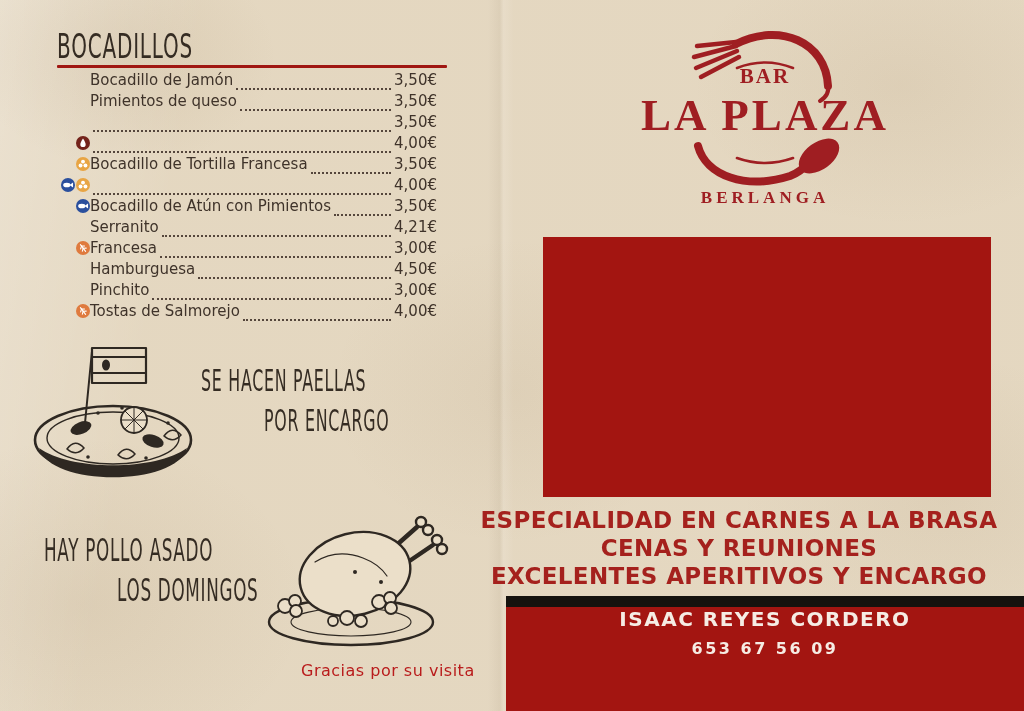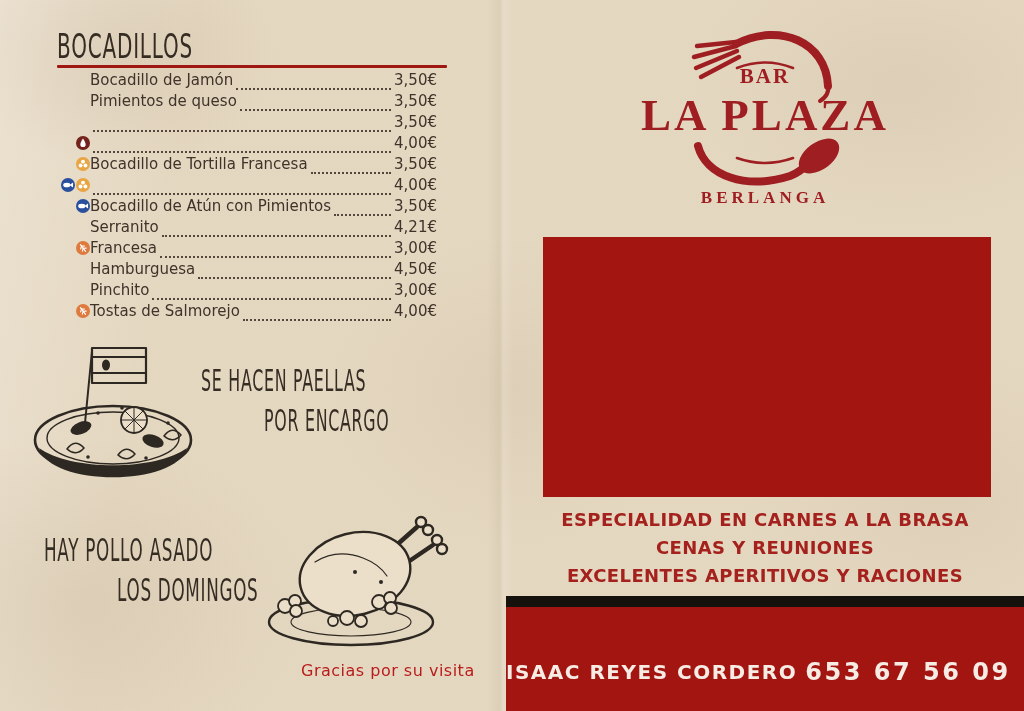--- a/index.html
+++ b/index.html
@@ -63,31 +63,31 @@
   .thanks{position:absolute;left:301px;top:661px;font-size:16px;color:#b91c1c;letter-spacing:0.5px;}
 
   .illustration{position:absolute;}
   .paella-art{left:26px;top:343px;}
   .chicken-art{left:263px;top:510px;}
 
   
   .logo{position:absolute;left:612px;top:16px;width:306px;height:200px;color:var(--brand-red);}
   .red-panel{position:absolute;left:543px;top:237px;width:448px;height:260px;background:var(--panel-red);}
   .taglines{
-    position:absolute;left:506px;top:506px;width:518px;text-align:center;
-    color:var(--tagline-red);font-weight:700;font-size:18px;line-height:28px;letter-spacing:0.4px;
+    position:absolute;left:480px;top:506px;width:518px;text-align:center;
+    color:var(--tagline-red);font-weight:700;font-size:23px;line-height:28px;letter-spacing:0.4px;
   }
   .black-strip{position:absolute;left:506px;top:596px;width:518px;height:11px;background:var(--black-strip);}
   .contact-band{
     position:absolute;left:506px;top:607px;width:518px;height:104px;background:var(--panel-red);
-    display:flex;flex-direction:row;align-items:center;box-sizing:border-box;padding-top:25px;gap:8px;
+    display:flex;flex-direction:column;align-items:center;box-sizing:border-box;gap:8px;
     color:var(--band-text);font-weight:700;
   }
   .contact-name{font-size:20px;letter-spacing:1.5px;}
-  .contact-phone{font-size:24px;letter-spacing:2.5px;}
+  .contact-phone{font-size:16px;letter-spacing:2.5px;}
 
   .logo text{font-family:"Liberation Serif", serif;fill:currentColor;}
   .art{stroke:#2e2822;fill:none;stroke-linecap:round;stroke-linejoin:round;}
 </style>
 </head>
 <body>
 
 <div class="texture"></div>
 <div class="fold"></div>
 
@@ -317,21 +317,21 @@
       <ellipse cx="207" cy="140" rx="23" ry="13.5" transform="rotate(-36 207 140)" fill="currentColor" stroke="none"></ellipse>
     </g>
     <text x="153" y="187" text-anchor="middle" font-size="17" letter-spacing="4" font-weight="700">BERLANGA</text>
   </svg>
 
   <div class="red-panel"></div>
 
   <div class="taglines">
     <div>ESPECIALIDAD EN CARNES A LA BRASA</div>
     <div>CENAS Y REUNIONES</div>
-    <div>EXCELENTES APERITIVOS Y RACIONES</div>
+    <div>EXCELENTES APERITIVOS Y ENCARGO</div>
   </div>
 
   <div class="black-strip"></div>
 
   <div class="contact-band">
     <div class="contact-name">ISAAC REYES CORDERO</div>
     <div class="contact-phone">653 67 56 09</div>
   </div>
 </div>
 

